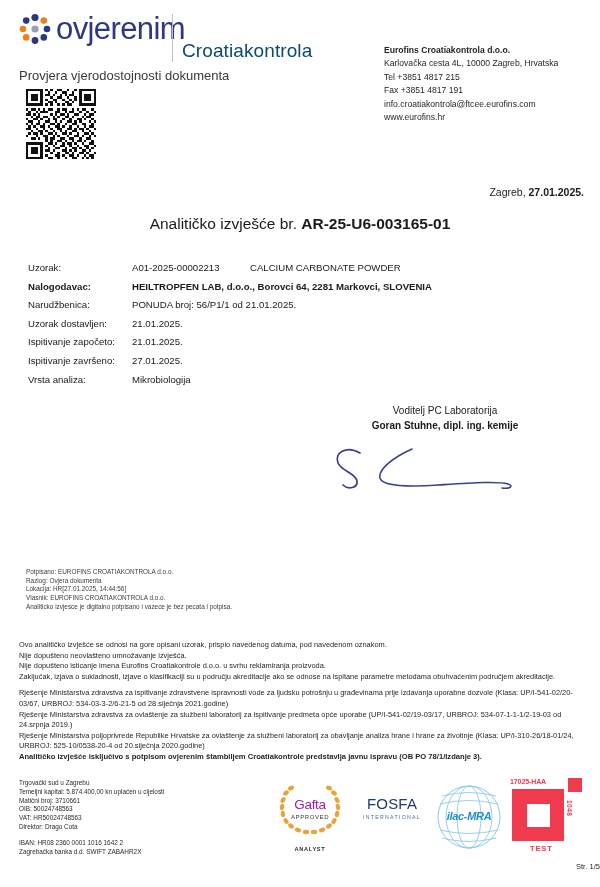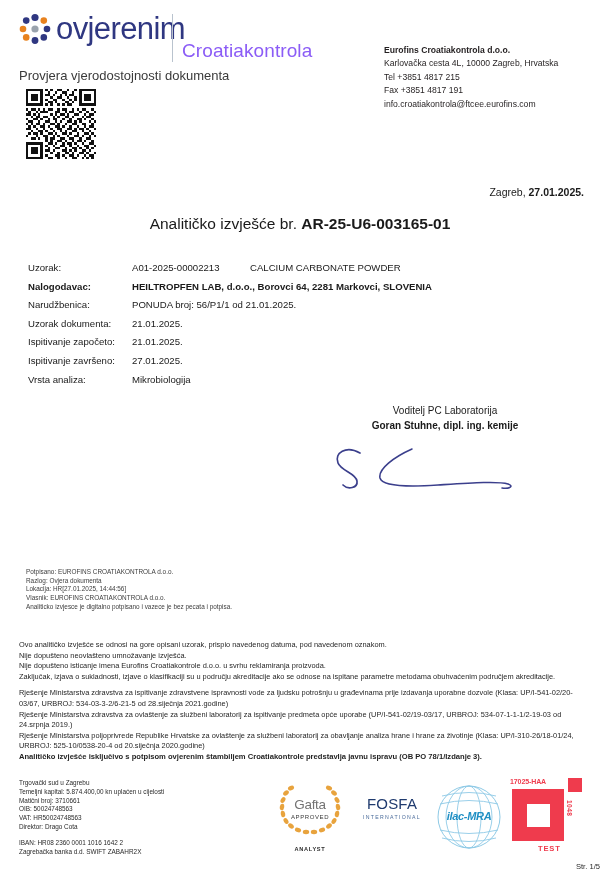--- a/index.html
+++ b/index.html
@@ -20,21 +20,21 @@
   .logo-word {
     font-size: 31px; color: #2f3781; letter-spacing: -0.6px;
     margin-left: 4px; font-weight: 400; line-height: 34px;
   }
   .logo-divider {
     position: absolute; left: 172px; top: 14px;
     width: 1px; height: 48px; background: #b9c3ce;
   }
   .sub-brand {
     position: absolute; left: 182px; top: 40px;
-    font-size: 19px; color: #8b5cf6; letter-spacing: 0.1px;
+    font-size: 19px; color: #0c4a6e; letter-spacing: 0.1px;
   }
 
   .verify-label {
     position: absolute; left: 19px; top: 68px;
     font-size: 13px; color: #3a3a3a;
   }
   .qr { position: absolute; left: 26px; top: 89px; width: 70px; height: 70px; }
 
   .contact {
     position: absolute; left: 384px; top: 44px;
@@ -98,21 +98,21 @@
     position: absolute; left: 272px; top: 778px;
     width: 320px; height: 86px;
   }
   .badge { position: absolute; }
 
   
   .b-gafta { left: 0px; top: 2px; width: 76px; height: 82px; text-align: center; }
   .gafta-ring {
     position: relative; width: 70px; height: 58px; margin: 0 auto;
   }
-  .gafta-name { font-size: 13.5px; color: #737373; letter-spacing: -0.3px; line-height: 30px; padding-top: 10px;}
+  .gafta-name { font-size: 13.5px; color: #a21caf; letter-spacing: -0.3px; line-height: 30px; padding-top: 10px;}
   .gafta-appr { font-size: 6px; color: #3a3a3a; letter-spacing: 0.6px; margin-top: -6px; }
   .gafta-analyst { font-size: 5.6px; font-weight: bold; color: #2b2b2b; letter-spacing: 0.7px; margin-top: 8px; }
 
   
   .b-fosfa { left: 82px; top: 18px; width: 76px; text-align: center; }
   .fosfa-name { font-size: 15px; font-weight: normal; color: #1f3a6e; letter-spacing: 0.2px; line-height: 16px; }
   .fosfa-sub { font-size: 5.2px; color: #4a6b9a; letter-spacing: 1.3px; margin-top: 2px; }
 
   
   .b-ilac { left: 164px; top: 6px; width: 66px; height: 66px; }
@@ -126,21 +126,21 @@
   .b-haa { left: 238px; top: 0px; width: 80px; height: 86px; }
   .haa-top { position: absolute; left: 0px; top: 0px; font-size: 7px; font-weight: bold; color: #ef3b4d; letter-spacing: -0.1px; }
   .haa-sq { position: absolute; left: 2px; top: 11px; width: 52px; height: 52px; background: #ef3b4d; }
   .haa-sq-inner { position: absolute; left: 15px; top: 15px; width: 23px; height: 23px; background: #ffffff; }
   .haa-corner { position: absolute; left: 58px; top: 0px; width: 14px; height: 14px; background: #ef3b4d; }
   .haa-num {
     position: absolute; left: 56px; top: 22px;
     font-size: 6.6px; font-weight: bold; color: #ef3b4d;
     writing-mode: vertical-rl; letter-spacing: 0.4px;
   }
-  .haa-test { position: absolute; left: 28px; top: 66px; font-size: 7.6px; font-weight: bold; color: #ef3b4d; letter-spacing: 0.8px; }
+  .haa-test { position: absolute; left: 20px; top: 66px; font-size: 7.6px; font-weight: bold; color: #ef3b4d; letter-spacing: 0.8px; }
 
   .page-num {
     position: absolute; left: 0; right: 0; top: 862px;
     text-align: right; font-size: 7.6px; color: #2a2a2a;
   }
 </style>
 </head>
 <body>
 
 <div class="page">
@@ -407,20 +407,21 @@
         </g>
       </svg>
     </div>
 
     <div class="contact">
       <div class="c-name">Eurofins Croatiakontrola d.o.o.</div>
       <div>Karlovačka cesta 4L, 10000 Zagreb, Hrvatska</div>
       <div>Tel +3851 4817 215</div>
       <div>Fax +3851 4817 191</div>
       <div>info.croatiakontrola@ftcee.eurofins.com</div>
+      <div>www.eurofins.hr</div>
     </div>
   </div>
 
   <div class="place-date">
     <span>Zagreb, </span><b>27.01.2025.</b>
   </div>
 
   <div class="doc-title">
     <span>Analitičko izvješće br. </span><b>AR-25-U6-003165-01</b>
   </div>
@@ -434,21 +435,21 @@
     </div>
     <div class="drow bold">
       <div class="k">Nalogodavac:</div>
       <div class="v">HEILTROPFEN LAB, d.o.o., Borovci 64, 2281 Markovci, SLOVENIA</div>
     </div>
     <div class="drow">
       <div class="k">Narudžbenica:</div>
       <div class="v">PONUDA broj: 56/P1/1 od 21.01.2025.</div>
     </div>
     <div class="drow">
-      <div class="k">Uzorak dokumenta:</div>
+      <div class="k">Uzorak dostavljen:</div>
       <div class="v">21.01.2025.</div>
     </div>
     <div class="drow">
       <div class="k">Ispitivanje započeto:</div>
       <div class="v">21.01.2025.</div>
     </div>
     <div class="drow">
       <div class="k">Ispitivanje završeno:</div>
       <div class="v">27.01.2025.</div>
     </div>

